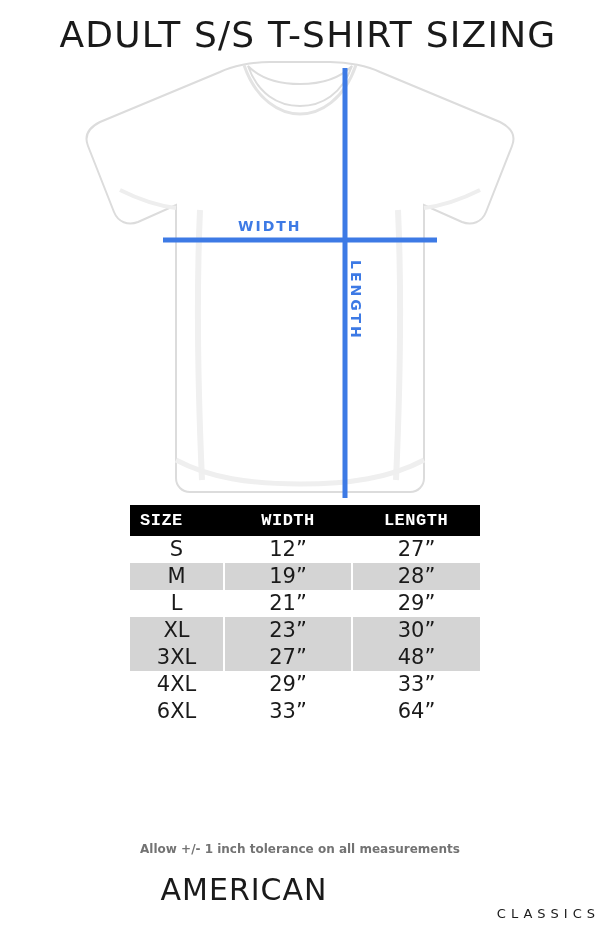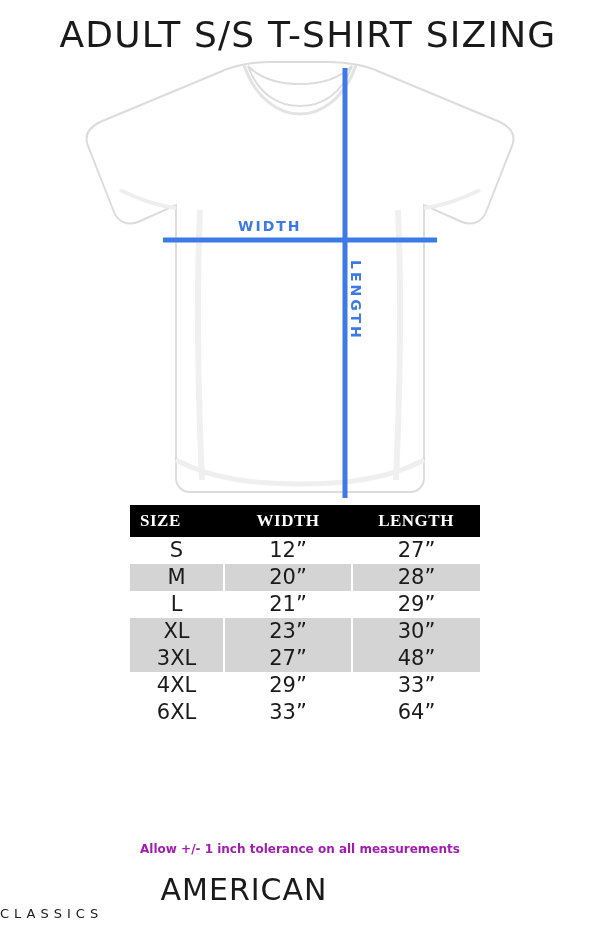--- a/index.html
+++ b/index.html
@@ -78,21 +78,21 @@
     width: 340px;
     table-layout: fixed;
   }
   table.size-table th {
     background: #000000;
     color: #ffffff;
     font-size: 17px;
     font-weight: bold;
     letter-spacing: 0.5px;
     padding: 6px 0 6px 0;
-    font-family: Liberation Serif, serif;
+    font-family: Liberation Mono, monospace;
   }
   table.size-table th.c-size {
     text-align: left;
     padding-left: 10px;
     width: 84px;
   }
   table.size-table th.c-width { width: 128px; text-align: center; }
   table.size-table th.c-length { width: 128px; text-align: center; }
 
   table.size-table td {
@@ -107,42 +107,42 @@
   tr.row-odd td { background: #ffffff; }
   tr.row-even td { background: #d4d4d4; }
 
   
   .tolerance {
     position: absolute;
     top: 842px;
     left: 0;
     width: 600px;
     text-align: center;
-    color: #a21caf;
+    color: #737373;
     font-size: 12px;
     font-weight: bold;
     font-family: "DejaVu Sans", sans-serif;
   }
   .brand {
     position: absolute;
     top: 872px;
     left: 0;
     width: 488px;
     text-align: center;
     font-size: 30px;
     color: #1a1a1a;
     letter-spacing: 1px;
     font-family: "DejaVu Sans", sans-serif;
   }
   .brand-sub {
     position: absolute;
     top: 906px;
     left: 0;
     width: 600px;
-    text-align: left;
+    text-align: right;
     font-size: 13px;
     color: #1a1a1a;
     letter-spacing: 5px;
     font-family: "DejaVu Sans", sans-serif;
   }
 </style>
 </head>
 <body>
 
 <div class="page">
@@ -203,21 +203,21 @@
         </tr>
       </thead>
       <tbody>
         <tr class="row-odd">
           <td>S</td>
           <td>12”</td>
           <td>27”</td>
         </tr>
         <tr class="row-even">
           <td>M</td>
-          <td>20”</td>
+          <td>19”</td>
           <td>28”</td>
         </tr>
         <tr class="row-odd">
           <td>L</td>
           <td>21”</td>
           <td>29”</td>
         </tr>
         <tr class="row-even">
           <td>XL</td>
           <td>23”</td>

